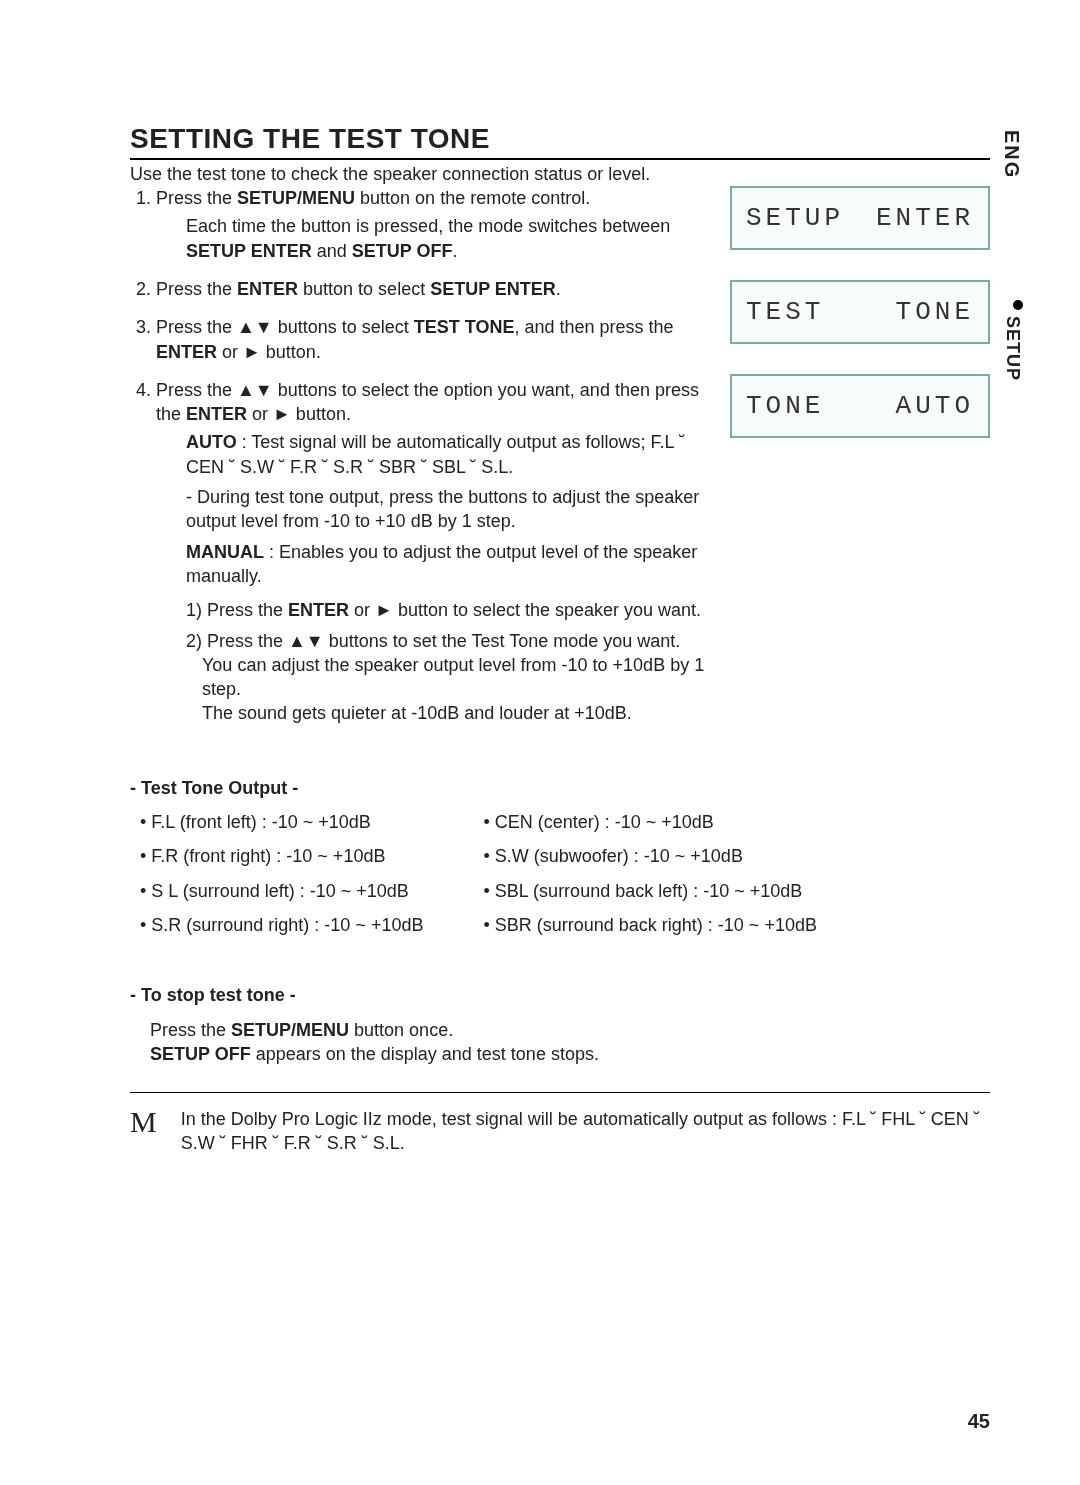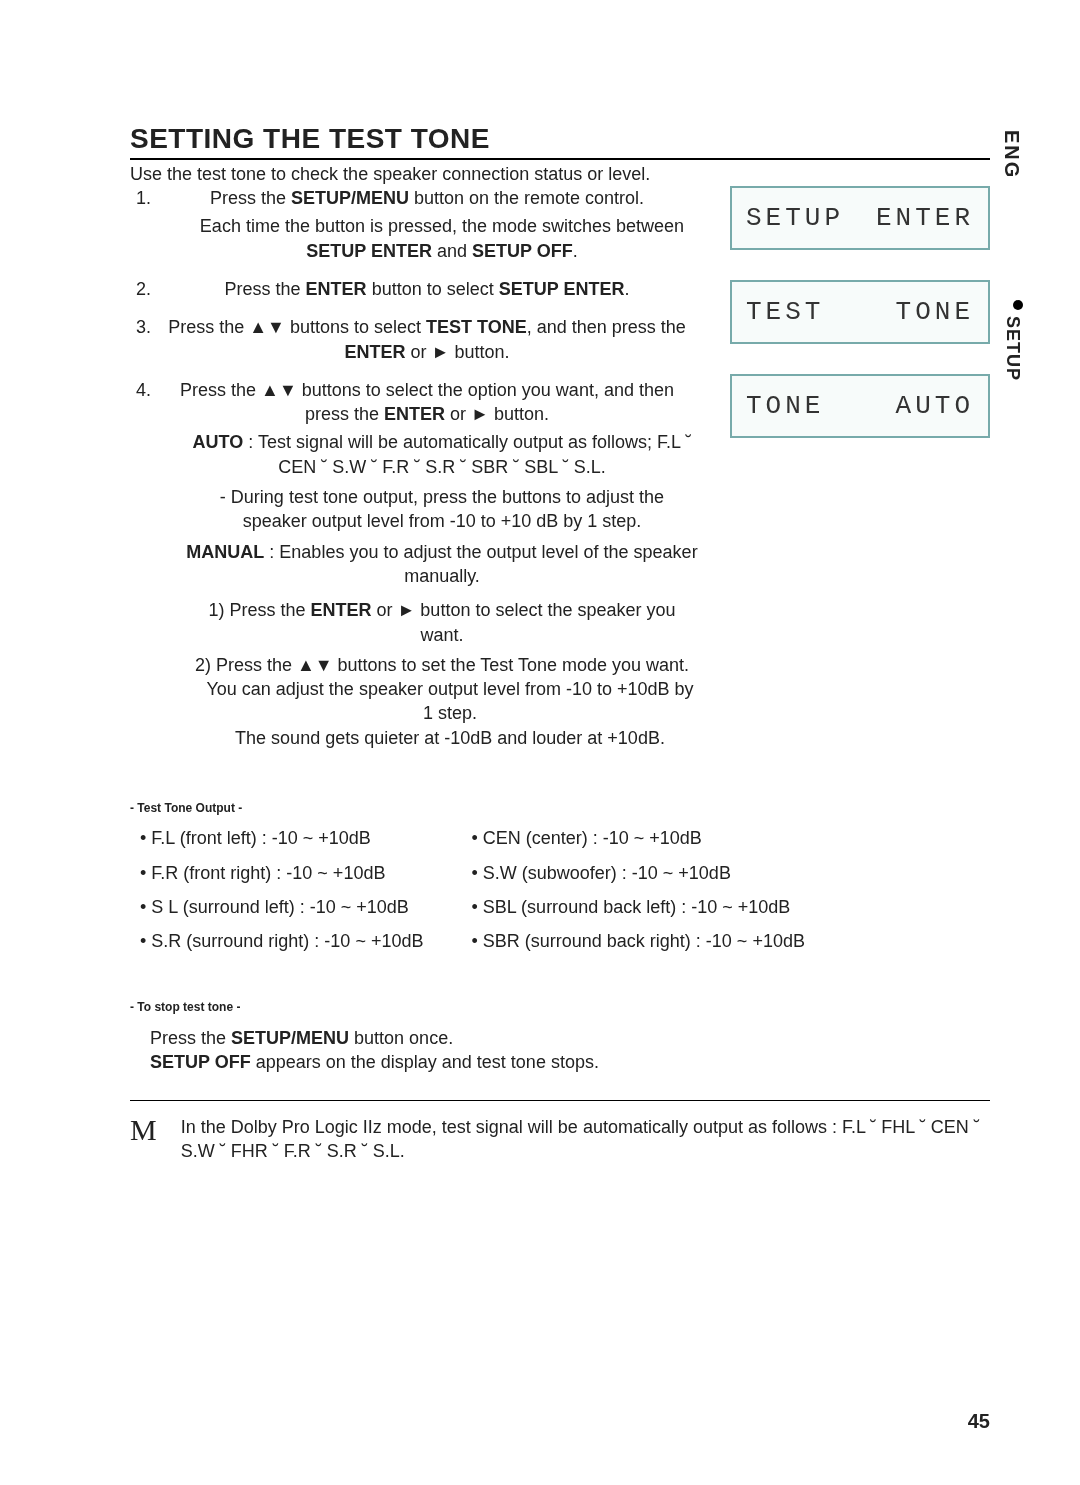--- a/index.html
+++ b/index.html
@@ -46,22 +46,21 @@
   h1 {
     font-size: 28px;
     font-weight: bold;
     border-bottom: 2px solid #000;
     margin-bottom: 2px;
     letter-spacing: 0.5px;
   }
   .intro { }
   .content-row {
     display: flex;
-    gap: 32px;
-    text-align: center;
+    gap: 8px;
   }
   .left-col { flex: 1; }
   .right-col {
     width: 260px;
     flex-shrink: 0;
   }
   .display-box {
     border: 2px solid #7aa;
     background: #f7fbfa;
     height: 64px;
@@ -78,27 +77,27 @@
   ol.steps { list-style: decimal; padding-left: 26px; }
   ol.steps > li { margin-bottom: 14px; }
   .sub { padding-left: 30px; margin-top: 4px; }
   .sub p { margin-bottom: 6px; }
   .tone-output {
     margin-top: 30px;
     clear: both;
   }
   .tone-output h3, .stop h3, .note-cap {
     font-weight: bold;
-    font-size: 12px;
+    font-size: 18px;
     margin-bottom: 10px;
     margin-top: 36px;
   }
   .tone-grid {
     display: flex;
-    gap: 48px;
+    gap: 60px;
     margin-left: 10px;
   }
   .tone-grid ul { list-style: none; }
   .tone-grid li::before { content: "• "; }
   .tone-grid li { margin-bottom: 10px; }
   .stop { margin-top: 18px; }
   .stop .body { margin-left: 20px; }
   hr.sep { margin: 26px 0 14px; border: none; border-top: 1px solid #000; }
   .note-row { display: flex; gap: 24px; align-items: flex-start; }
   .note-icon {

